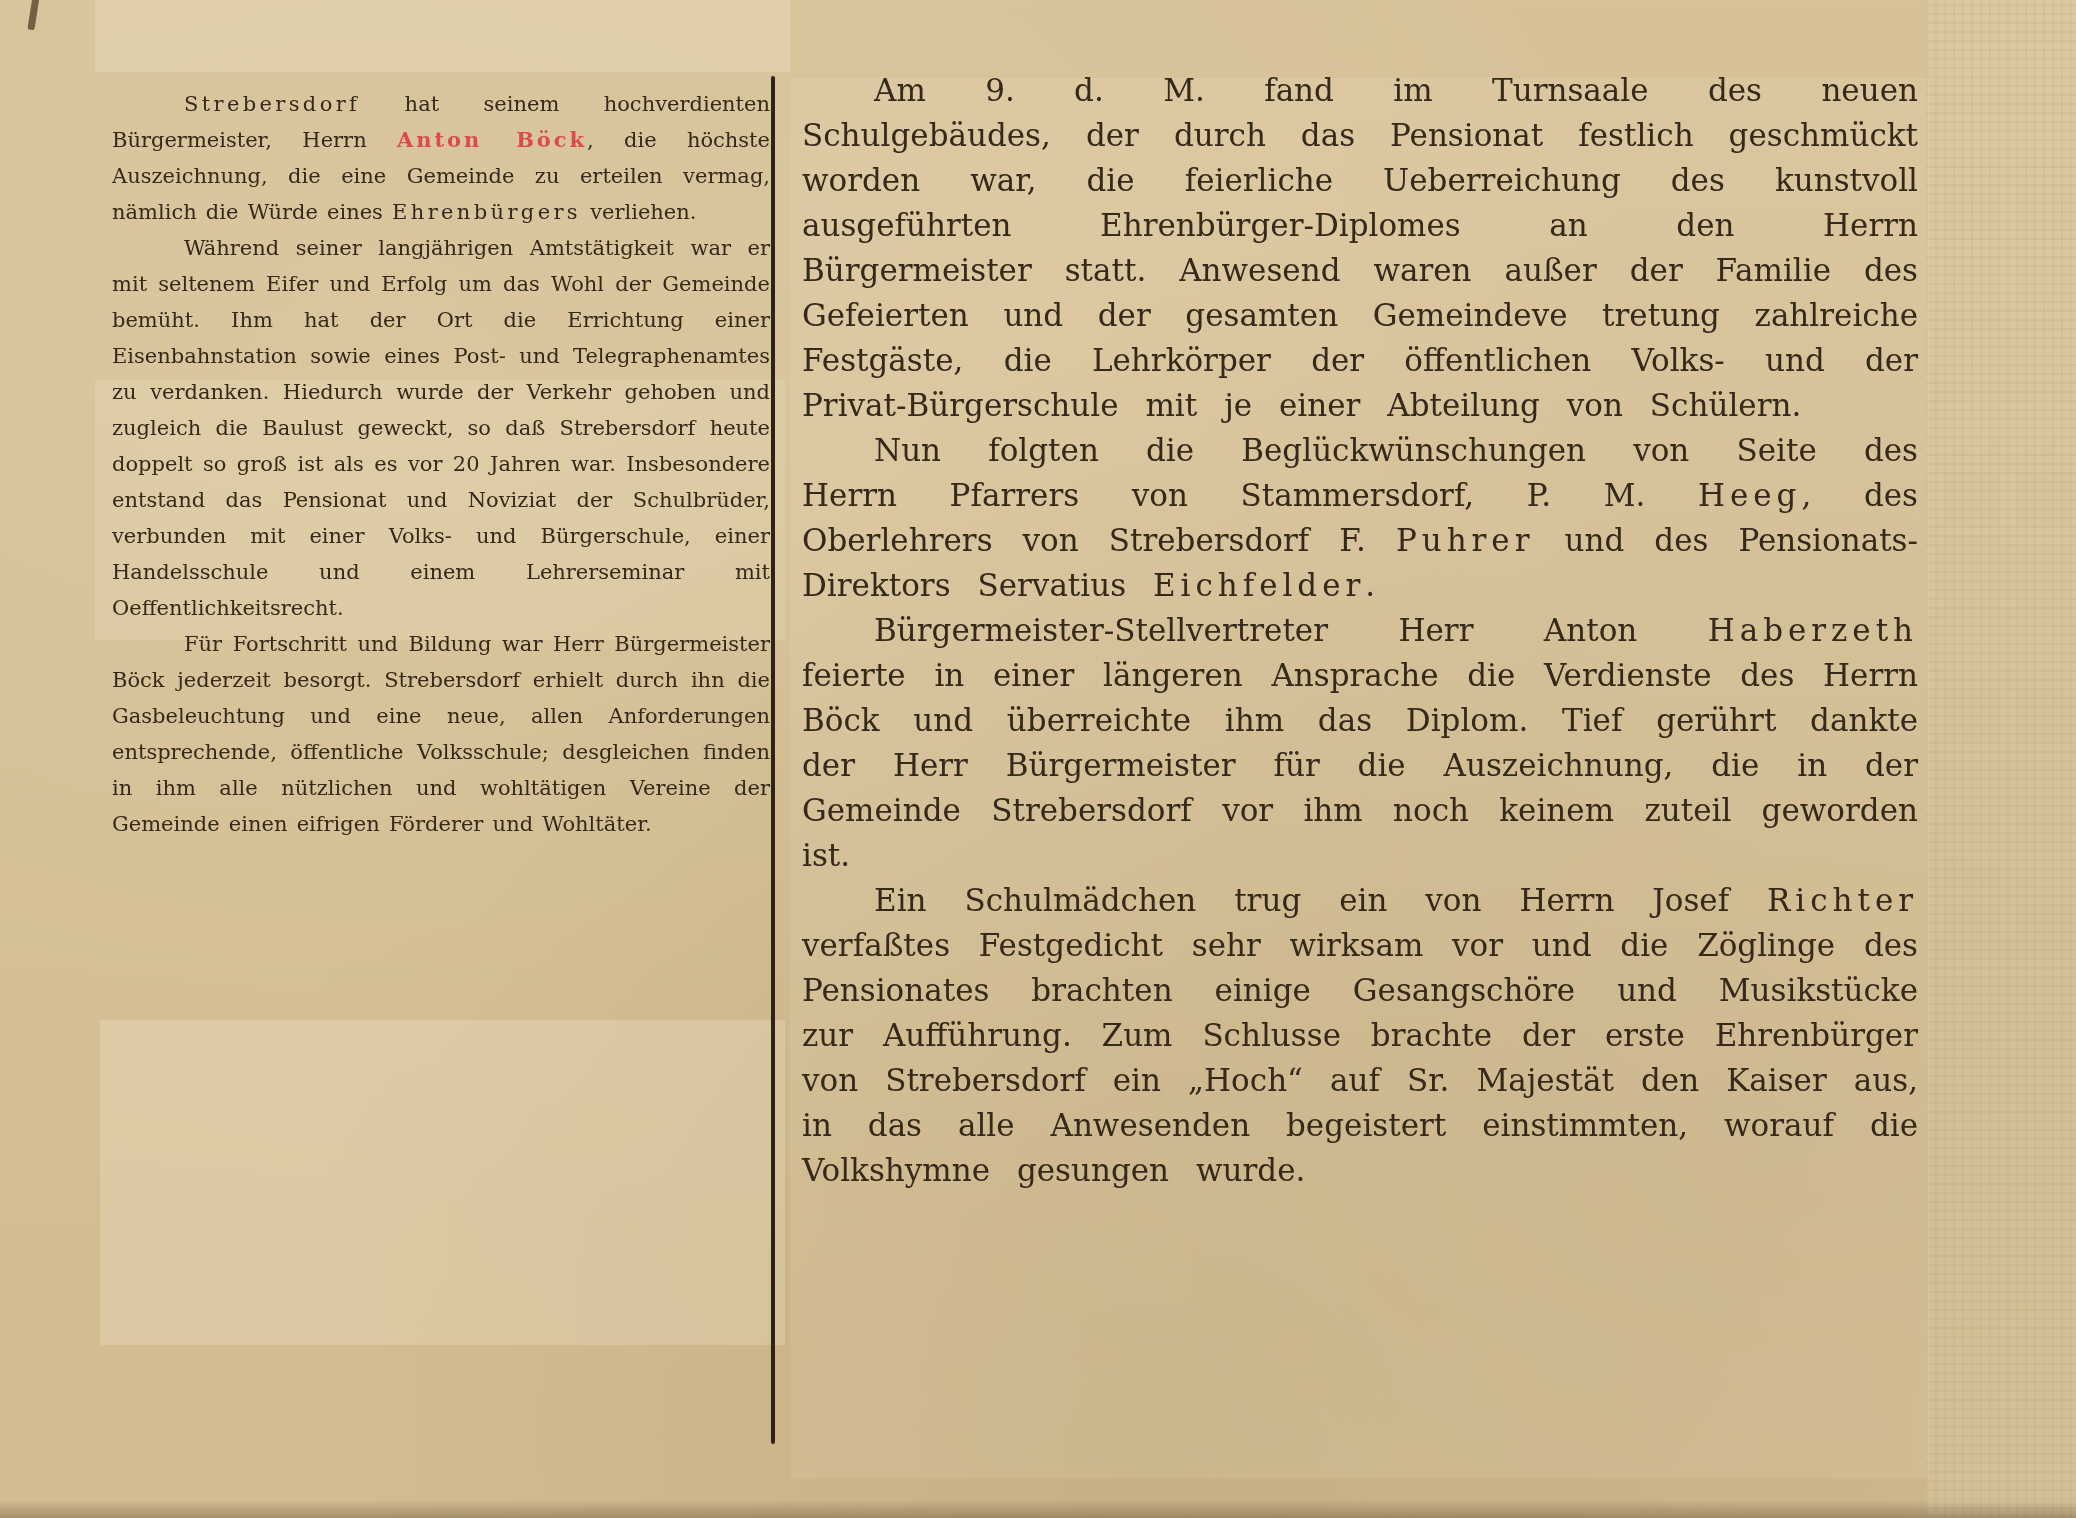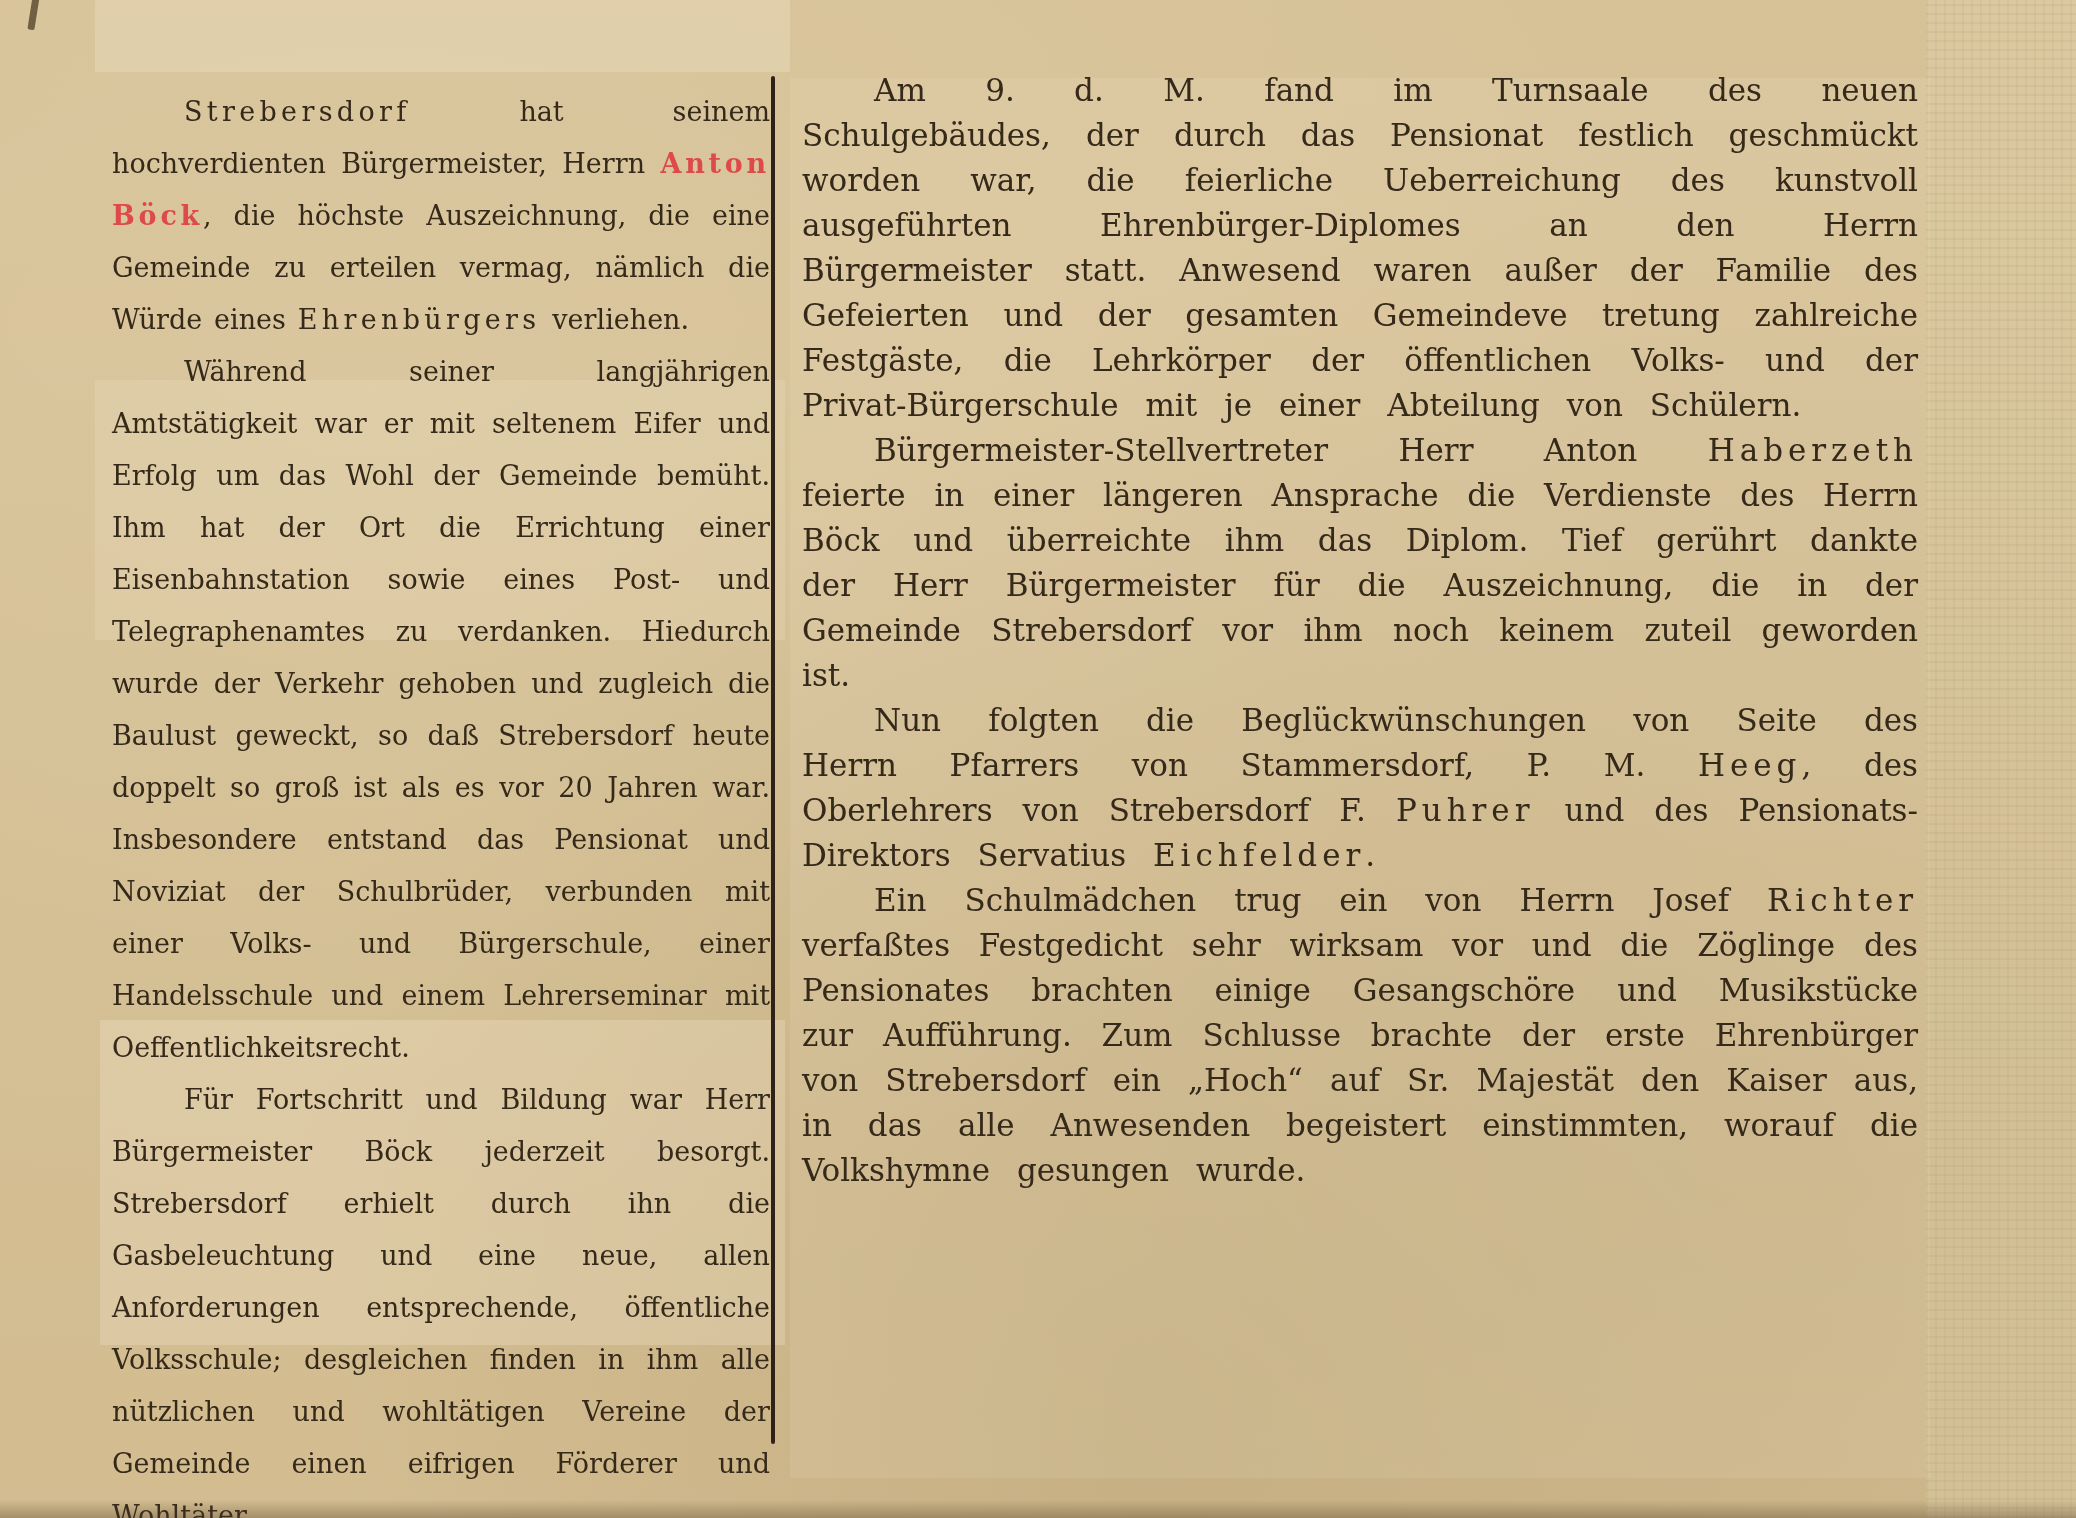--- a/index.html
+++ b/index.html
@@ -67,22 +67,22 @@
     background: var(--column-divider, #2f2318);
     border-radius: 2px;
   }
   .col { position: absolute; }
   .col-left  { left: 112px; top: 86px; width: 658px; }
   .col-right { left: 802px; top: 68px; width: 1116px; }
   .para {
     margin: 0;
     text-indent: 72px;
     text-align: justify;
-    font-size: 27px;
-    line-height: 52px;
+    font-size: 21px;
+    line-height: 36px;
     word-spacing: 0.12em;
   }
   .col-right .para {
     font-size: 31px;
     line-height: 45px;
     word-spacing: 0.55em;
   }
   .sperr { letter-spacing: 0.16em; }
   .red   { color: var(--name-highlight, #de4a4c); font-weight: bold; letter-spacing: 0.14em; }
 </style>
@@ -102,19 +102,19 @@
   <div class="divider"></div>
 
   <div class="col col-left">
     <p class="para"><span class="sperr">Strebersdorf</span><span> hat seinem hochverdienten Bürgermeister, Herrn </span><span class="red">Anton Böck</span><span>, die höchste Auszeichnung, die eine Gemeinde zu erteilen vermag, nämlich die Würde eines </span><span class="sperr">Ehrenbürgers</span><span> verliehen.</span></p>
     <p class="para"><span>Während seiner langjährigen Amtstätigkeit war er mit seltenem Eifer und Erfolg um das Wohl der Gemeinde bemüht. Ihm hat der Ort die Errichtung einer Eisenbahnstation sowie eines Post- und Telegraphenamtes zu verdanken. Hiedurch wurde der Verkehr gehoben und zugleich die Baulust geweckt, so daß Strebersdorf heute doppelt so groß ist als es vor 20 Jahren war. Insbesondere entstand das Pensionat und Noviziat der Schulbrüder, verbunden mit einer Volks- und Bürgerschule, einer Handelsschule und einem Lehrerseminar mit Oeffentlichkeitsrecht.</span></p>
     <p class="para"><span>Für Fortschritt und Bildung war Herr Bürgermeister Böck jederzeit besorgt. Strebersdorf erhielt durch ihn die Gasbeleuchtung und eine neue, allen Anforderungen entsprechende, öffentliche Volksschule; desgleichen finden in ihm alle nützlichen und wohltätigen Vereine der Gemeinde einen eifrigen Förderer und Wohltäter.</span></p>
   </div>
 
   <div class="col col-right">
     <p class="para"><span>Am 9. d. M. fand im Turnsaale des neuen Schulgebäudes, der durch das Pensionat festlich geschmückt worden war, die feierliche Ueberreichung des kunstvoll ausgeführten Ehrenbürger-Diplomes an den Herrn Bürgermeister statt. Anwesend waren außer der Familie des Gefeierten und der gesamten Gemeindeve tretung zahlreiche Festgäste, die Lehrkörper der öffentlichen Volks- und der Privat-Bürgerschule mit je einer Abteilung von Schülern.</span></p>
+    <p class="para"><span>Nun folgten die Beglückwünschungen von Seite des Herrn Pfarrers von Stammersdorf, P. M. </span><span class="sperr">Heeg</span><span>, des Oberlehrers von Strebersdorf F. </span><span class="sperr">Puhrer</span><span> und des Pensionats-Direktors Servatius </span><span class="sperr">Eichfelder</span><span>.</span></p>
     <p class="para"><span>Bürgermeister-Stellvertreter Herr Anton </span><span class="sperr">Haberzeth</span><span> feierte in einer längeren Ansprache die Verdienste des Herrn Böck und überreichte ihm das Diplom. Tief gerührt dankte der Herr Bürgermeister für die Auszeichnung, die in der Gemeinde Strebersdorf vor ihm noch keinem zuteil geworden ist.</span></p>
-    <p class="para"><span>Nun folgten die Beglückwünschungen von Seite des Herrn Pfarrers von Stammersdorf, P. M. </span><span class="sperr">Heeg</span><span>, des Oberlehrers von Strebersdorf F. </span><span class="sperr">Puhrer</span><span> und des Pensionats-Direktors Servatius </span><span class="sperr">Eichfelder</span><span>.</span></p>
     <p class="para"><span>Ein Schulmädchen trug ein von Herrn Josef </span><span class="sperr">Richter</span><span> verfaßtes Festgedicht sehr wirksam vor und die Zöglinge des Pensionates brachten einige Gesangschöre und Musikstücke zur Aufführung. Zum Schlusse brachte der erste Ehrenbürger von Strebersdorf ein „Hoch“ auf Sr. Majestät den Kaiser aus, in das alle Anwesenden begeistert einstimmten, worauf die Volkshymne gesungen wurde.</span></p>
   </div>
 
   <div class="bottom-shade"></div>
 </div>
 
 </body></html>

